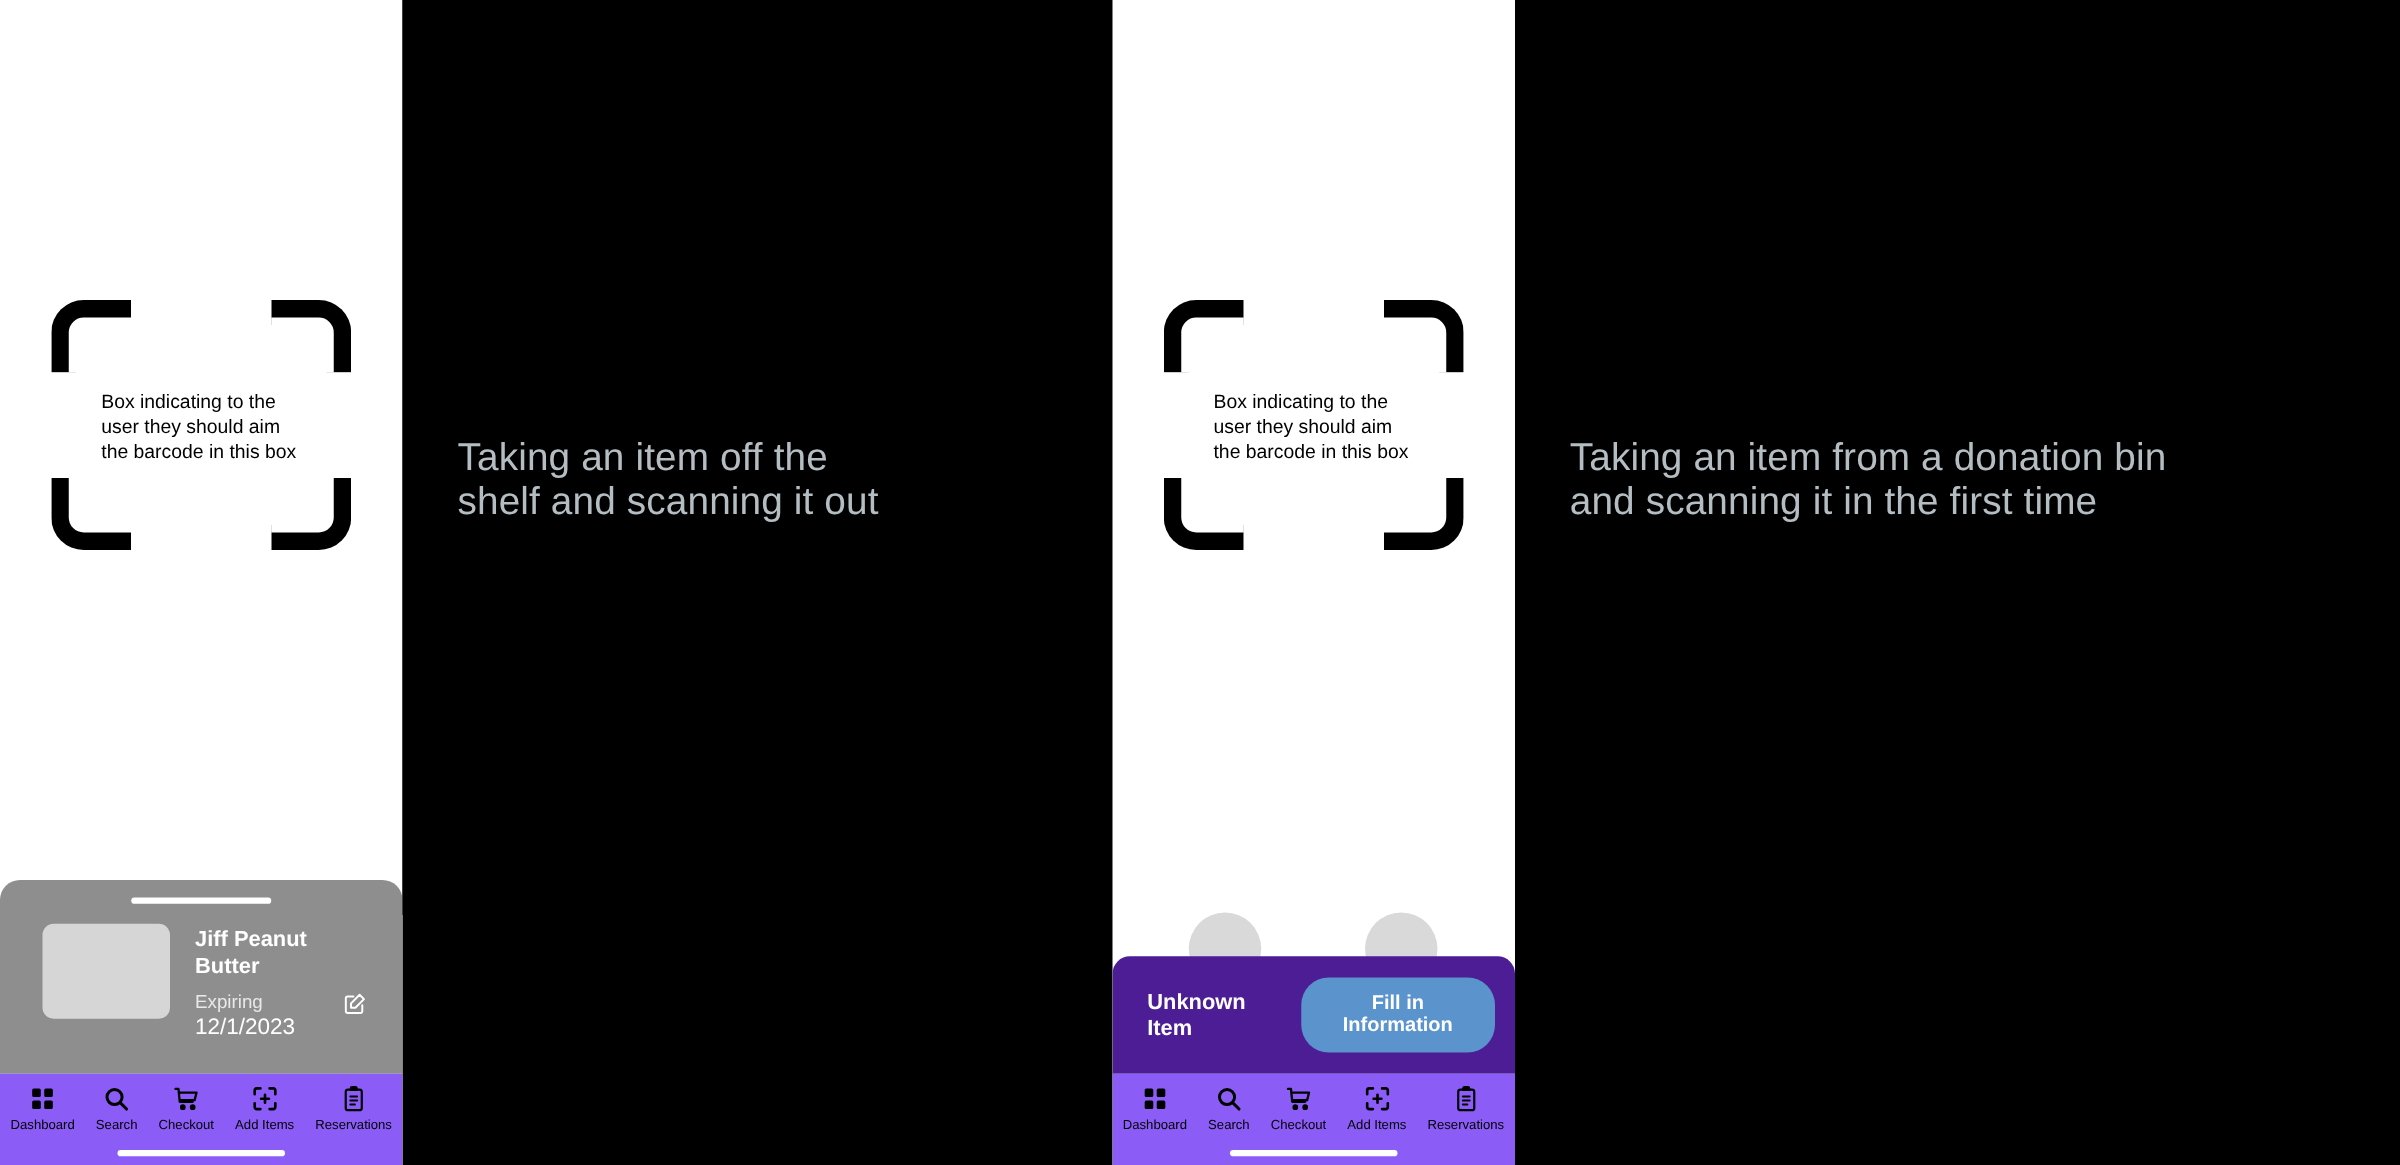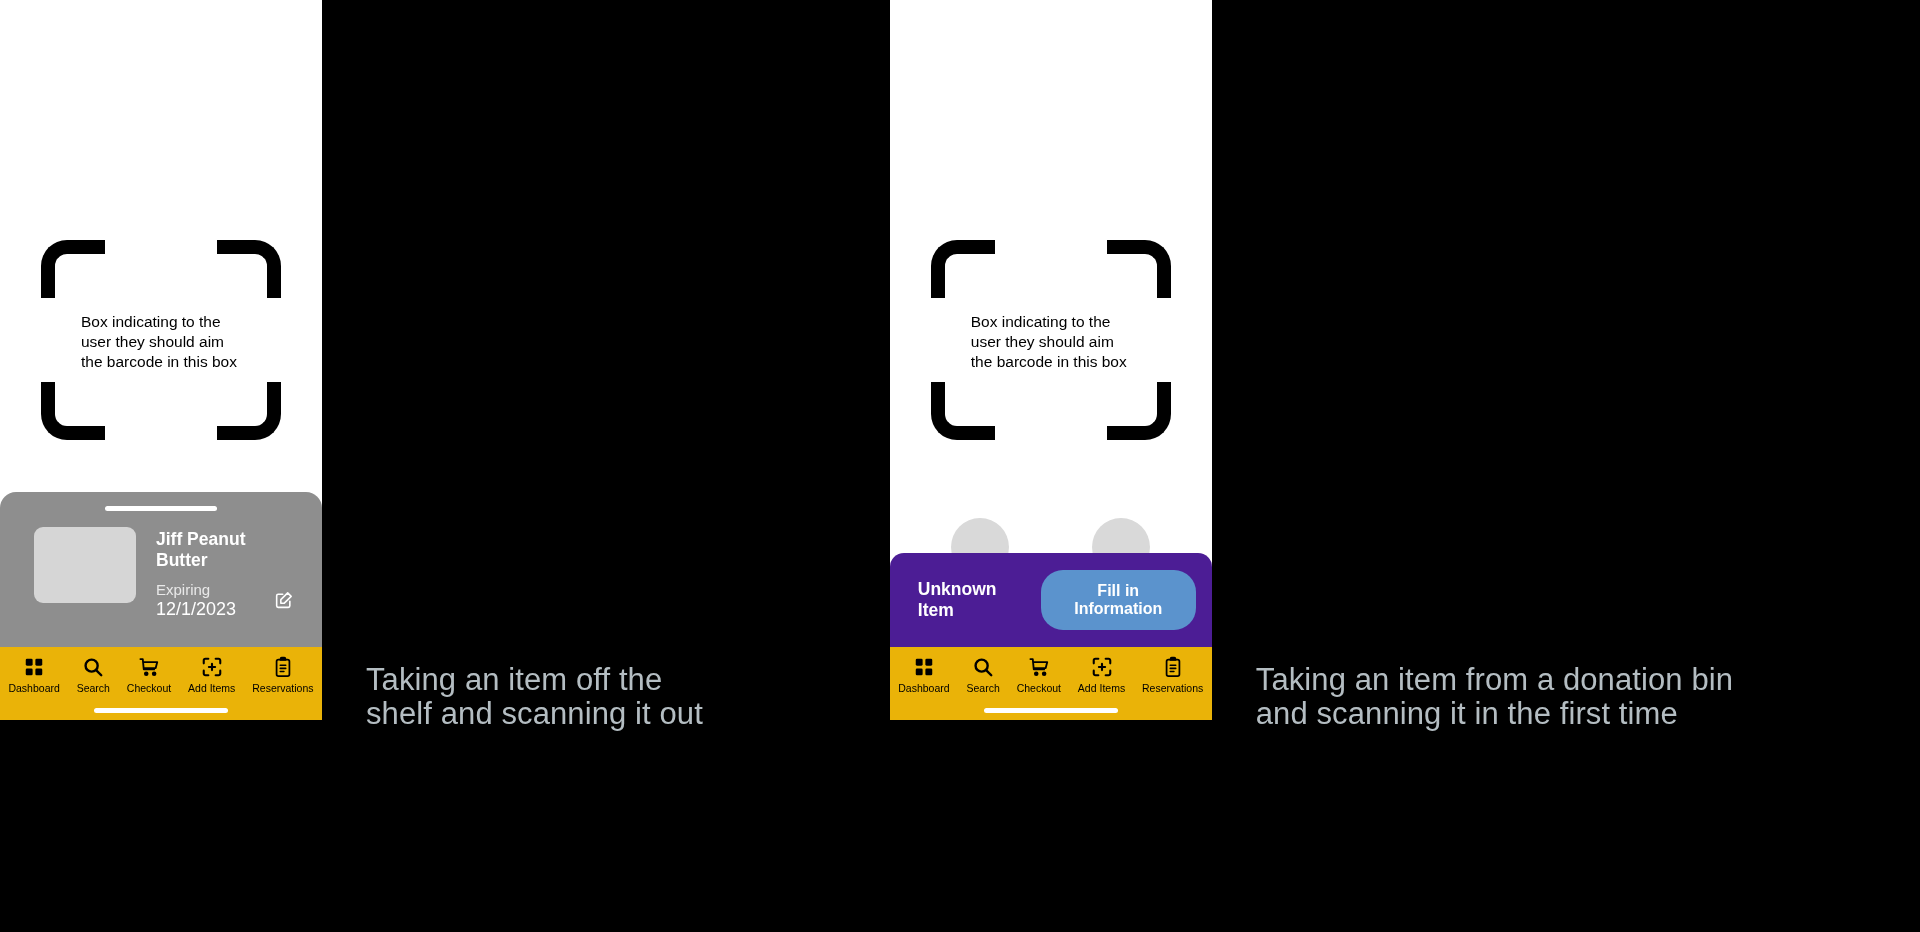--- a/index.html
+++ b/index.html
@@ -16,31 +16,31 @@
     height: 932px;
     display: flex;
     flex-direction: row;
     background: #000000;
   }
 
   
   .phone-panel {
     position: relative;
     background: #ffffff;
-    height: 720px;
+    height: 932px;
     overflow: hidden;
     flex: 0 0 auto;
   }
   .note-panel {
     position: relative;
     background: #000000;
     height: 732px;
     flex: 1 1 auto;
     display: flex;
-    align-items: flex-end;
+    align-items: center;
     overflow: hidden;
   }
   .note-text {
     color: #b4bdc2;
     font-size: 31px;
     line-height: 1.12;
     letter-spacing: 0.1px;
     padding-left: 44px;
     padding-right: 20px;
     white-space: pre-line;
@@ -110,21 +110,21 @@
     flex: 0 0 auto;
   }
   .item-info { flex: 1 1 auto; min-width: 0; padding-top: 2px; }
   .item-name {
     color: #ffffff;
     font-size: 17.5px;
     font-weight: bold;
     line-height: 1.2;
     margin-bottom: 10px;
   }
-  .expiry-block { display: flex; align-items: center; justify-content: space-between; gap: 10px; }
+  .expiry-block { display: flex; align-items: flex-start; justify-content: space-between; gap: 10px; }
   .expiry-label { color: #e9e9e9; font-size: 15px; line-height: 1.22; }
   .expiry-date  { color: #ffffff; font-size: 18px; font-weight: normal; line-height: 1.22; }
   .edit-icon { width: 20px; height: 20px; flex: 0 0 auto; margin-bottom: 2px; }
 
   .sheet-actions {
     display: flex;
     gap: 24px;
     padding: 18px 34px 4px 34px;
   }
   .btn {
@@ -176,21 +176,21 @@
     cursor: pointer;
     font-family: "Liberation Sans", sans-serif;
     margin-left: 24px;
   }
 
   
   .tabbar {
     position: absolute;
     left: 0; right: 0; bottom: 0;
     height: 73px;
-    background: #eab308;
+    background: #8b5cf6;
     display: flex;
     align-items: flex-start;
     justify-content: space-around;
     padding-top: 9px;
   }
   .tab { display: flex; flex-direction: column; align-items: center; gap: 5px; cursor: pointer; }
   .tab-icon { width: 22px; height: 22px; display: block; }
   .tab-label { font-size: 10.5px; color: #000000; line-height: 1; }
   .home-indicator {
     position: absolute;

